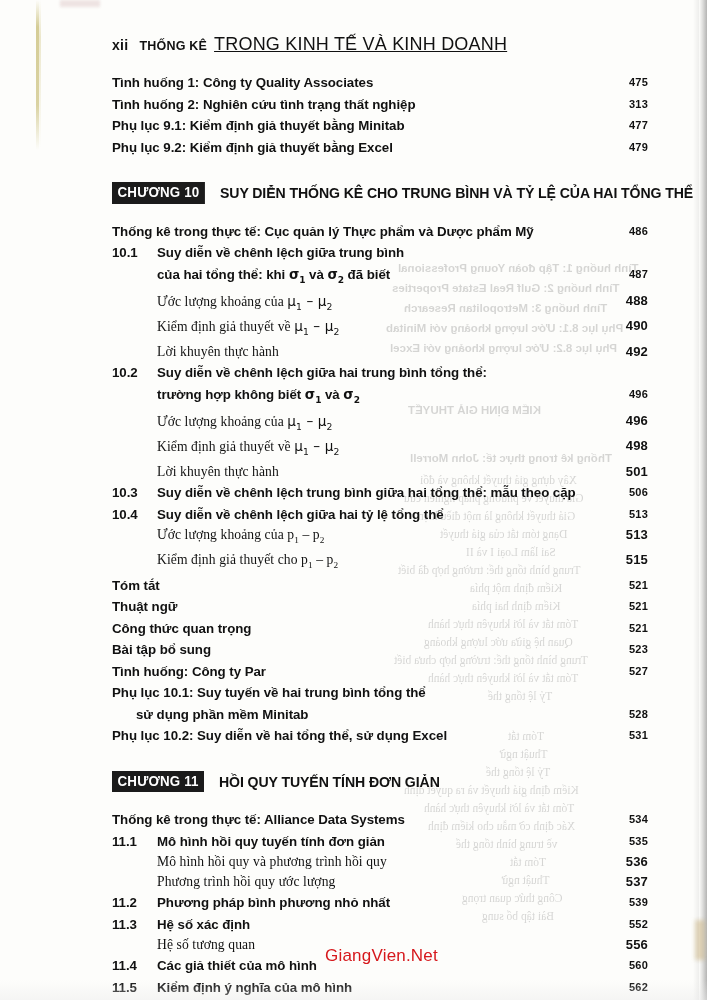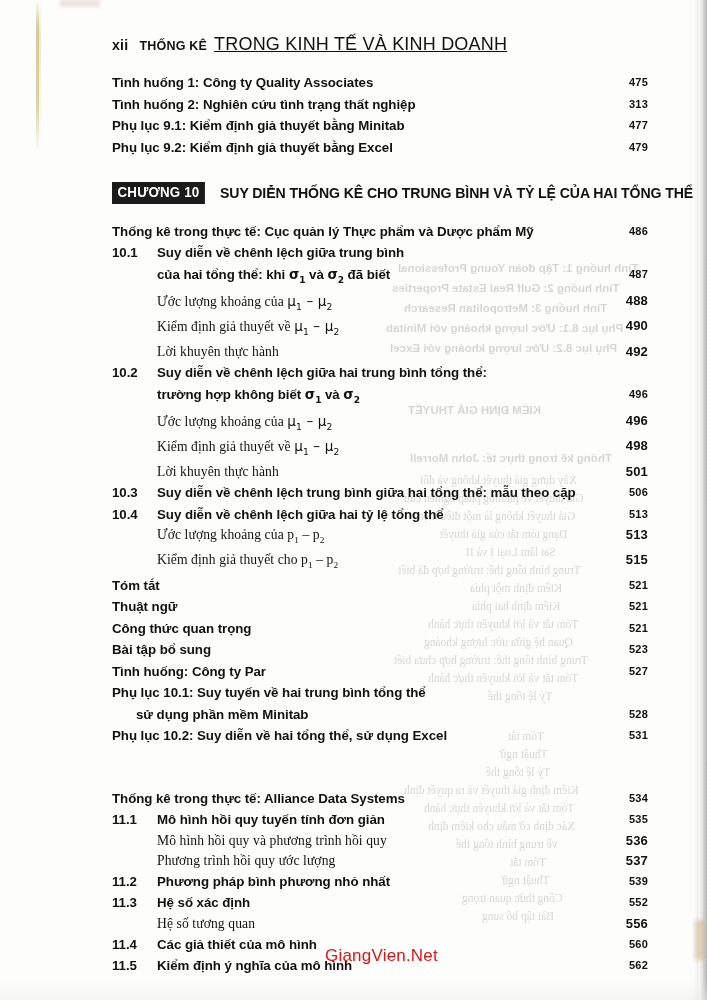--- a/index.html
+++ b/index.html
@@ -368,20 +368,24 @@
       </div>
       <div class="row entry" style="padding-left: 24px;">
         <span class="ttl">sử dụng phần mềm Minitab</span>
         <span class="pg">528</span>
       </div>
       <div class="row entry">
         <span class="ttl">Phụ lục 10.2: Suy diễn về hai tổng thể, sử dụng Excel</span>
         <span class="pg">531</span>
       </div>
       <div class="spacer-lg"></div>
+      <div class="chapter-banner">
+        <span class="chap-badge">CHƯƠNG 11</span>
+        <span class="chap-title">HỒI QUY TUYẾN TÍNH ĐƠN GIẢN</span>
+      </div>
       <div class="spacer-md"></div>
       <div class="row entry">
         <span class="ttl">Thống kê trong thực tế: Alliance Data Systems</span>
         <span class="pg">534</span>
       </div>
       <div class="row entry">
         <span class="num">11.1</span>
         <span class="ttl">Mô hình hồi quy tuyến tính đơn giản</span>
         <span class="pg">535</span>
       </div>

